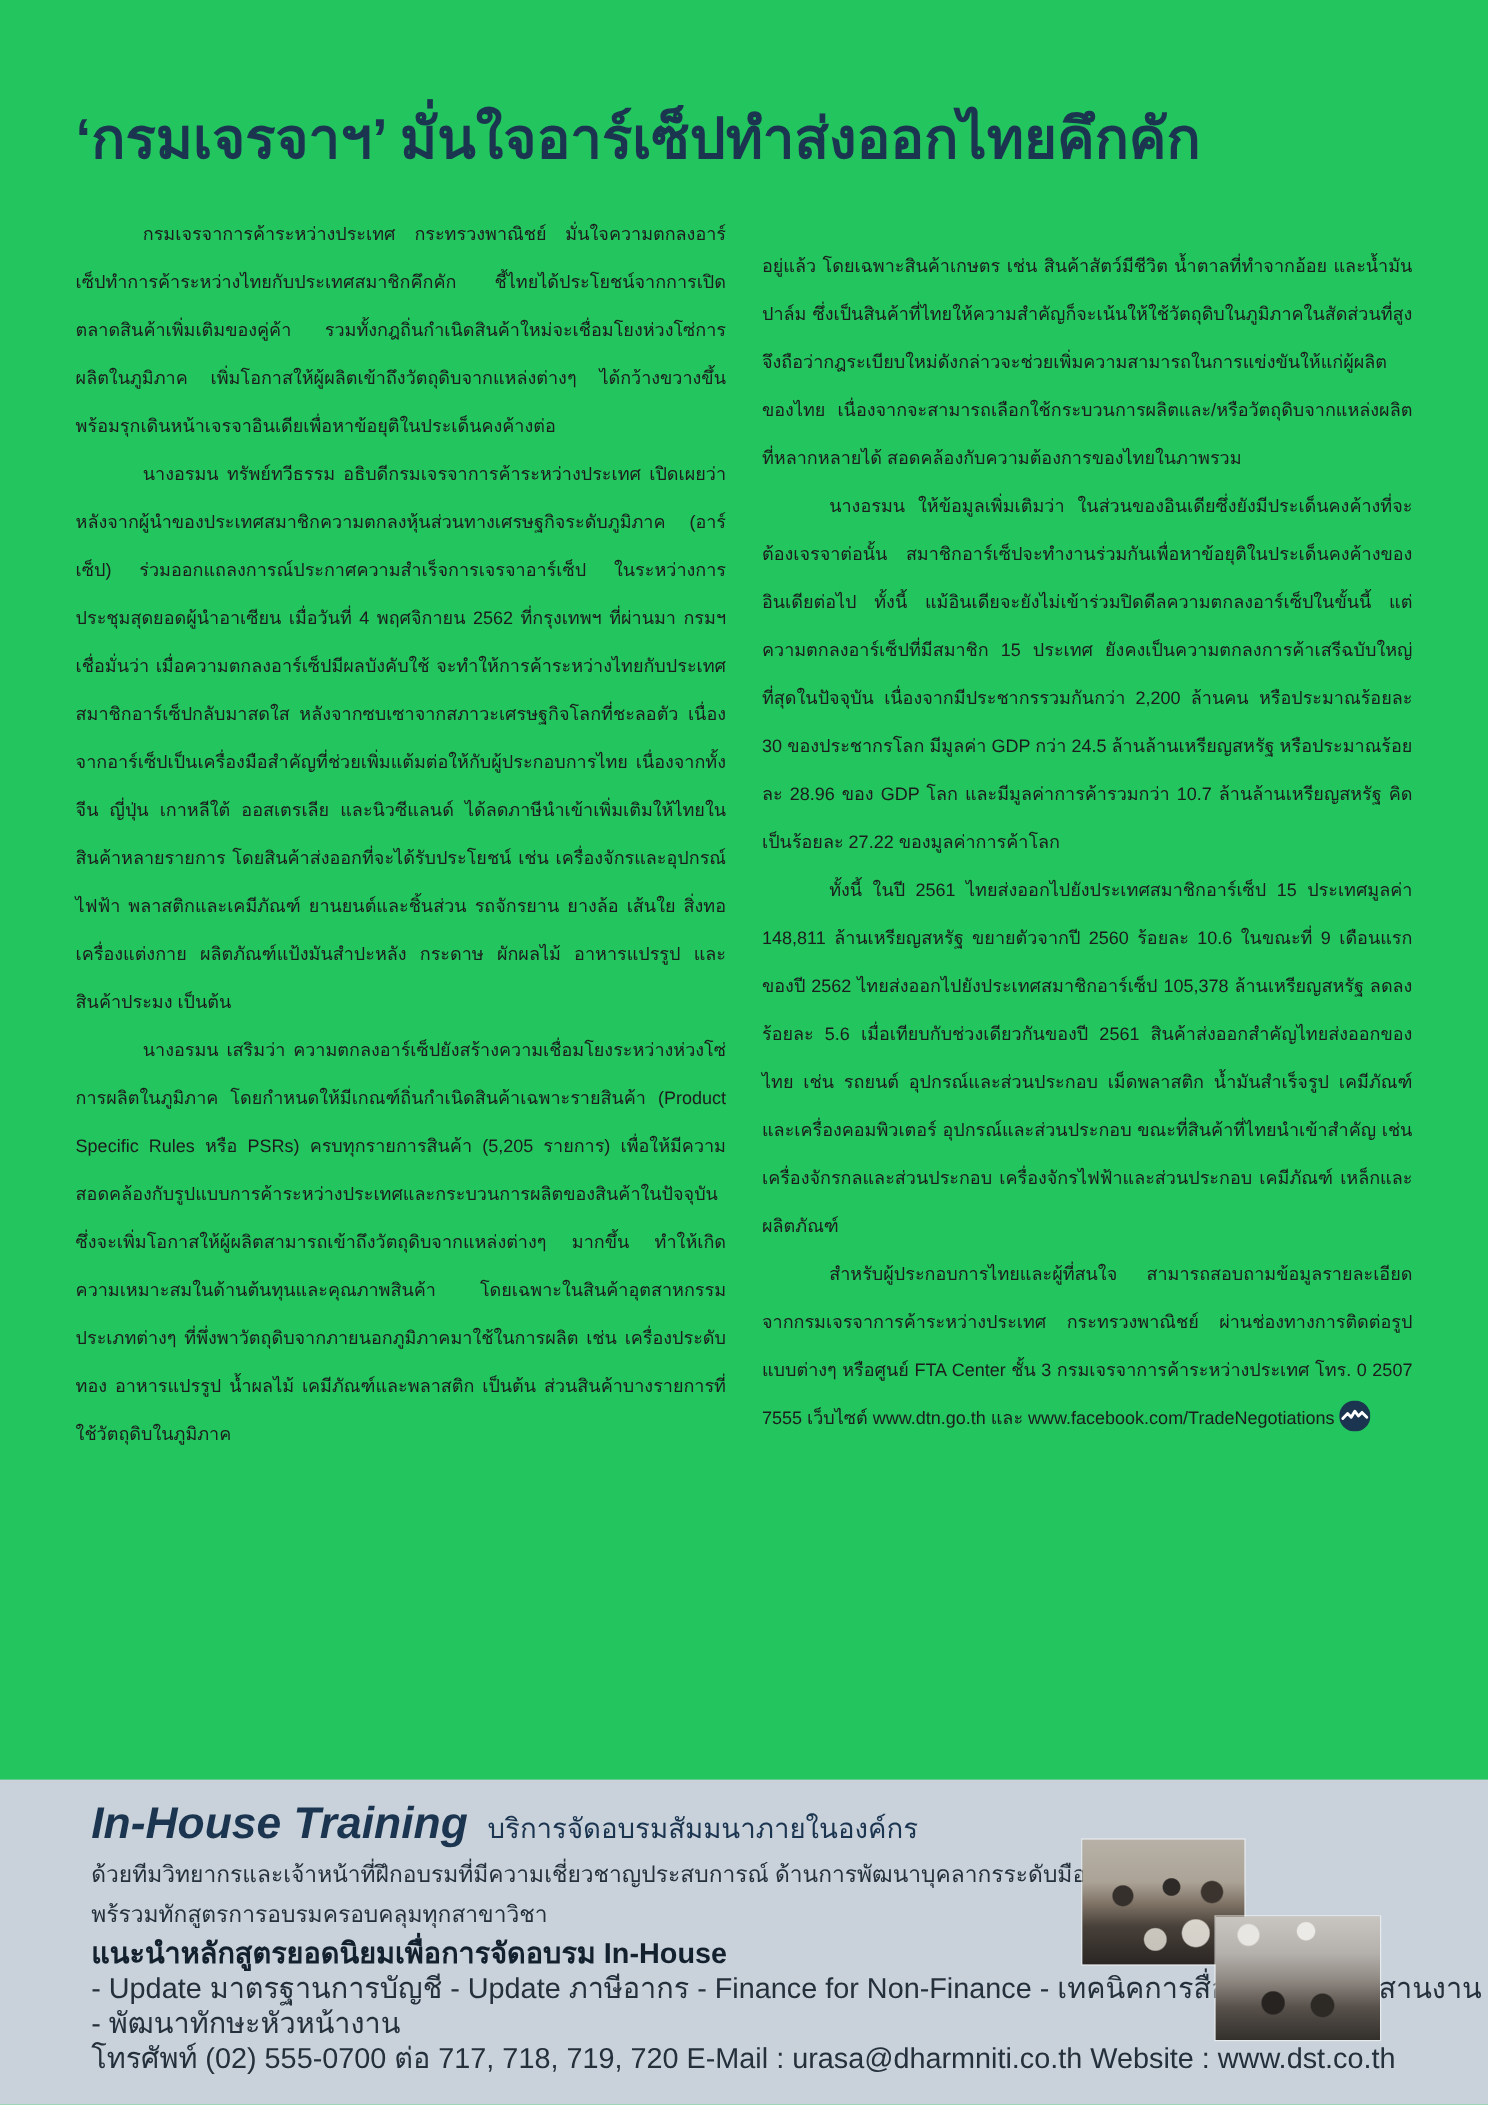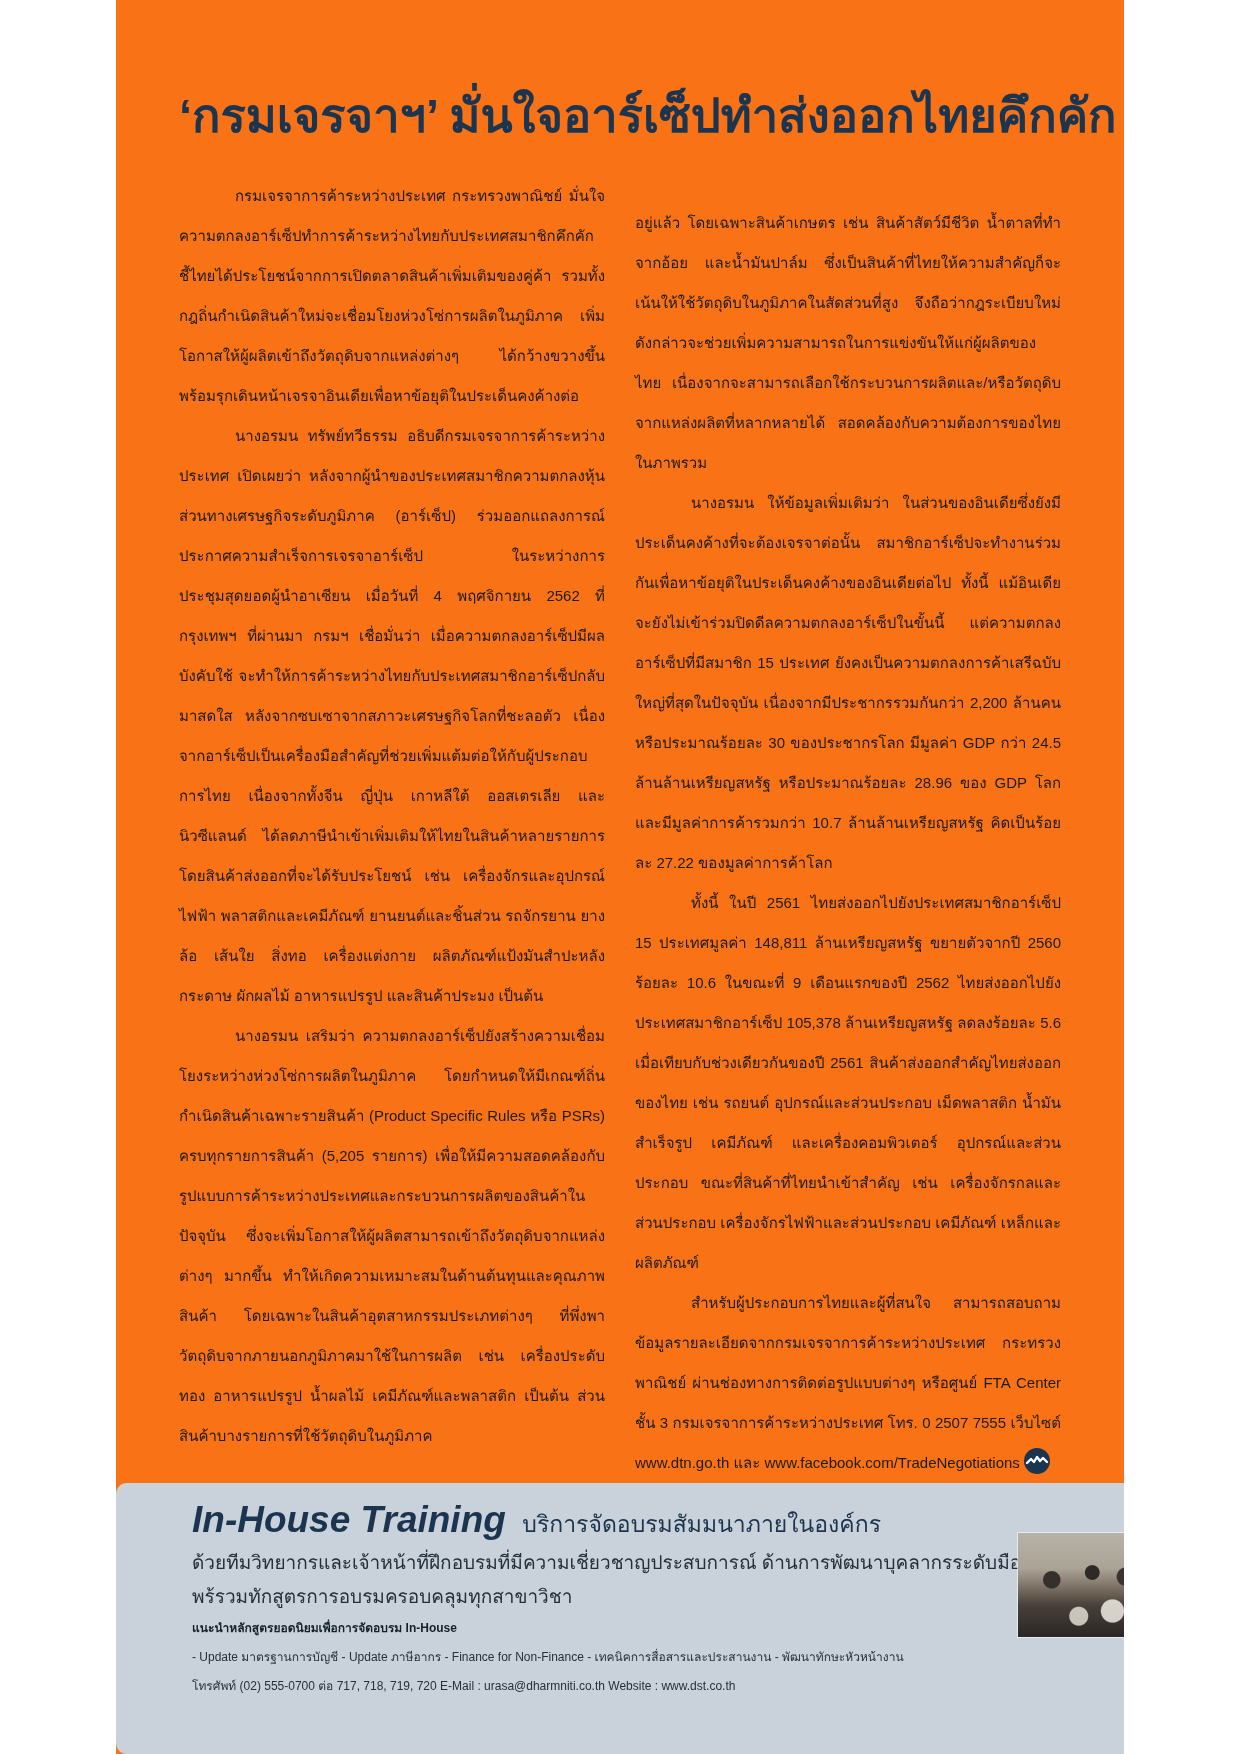--- a/index.html
+++ b/index.html
@@ -1,20 +1,20 @@
 <!DOCTYPE html>
 <html lang="th"><head>
 <meta charset="utf-8">
 <style>
   html,body{margin:0;padding:0;background:#ffffff;}
   .page{
     position:relative;
-    width:1008px;height:1754px;
+    width:1240px;height:1754px;
     margin:0 auto;
-    background:#f97316;
+    background:#22c55e;
     overflow:hidden;
     font-family:"Liberation Sans",sans-serif;
     color:#1c1c1c;
   }
   
   .headline{
     margin:82px 63px 0 63px;
     font-weight:bold;
     color:#1b344f;
     font-size:47px;
@@ -45,21 +45,20 @@
     width:26px;height:26px;
     vertical-align:-6px;
     margin-left:4px;
   }
   
   .footer{
     position:absolute;
     left:0;bottom:0;
     width:1240px;height:271px;
     background:#c9d2da;
-    border-radius:11px;
   }
   .footer-text{
     padding:16px 0 0 76px;
     color:#1b344f;
   }
   .ft-title-row{margin-bottom:4px;}
   .ft-title{
     font-size:37px;
     font-weight:bold;
     font-style:italic;
@@ -70,21 +69,21 @@
     color:#1b344f;
     margin-left:12px;
   }
   .ft-line{
     font-size:19px;
     line-height:34px;
     color:#24303c;
     margin:0;
   }
   .ft-line.bold{font-weight:bold;color:#13202e;}
-  .ft-line.small{font-size:12px;line-height:29px;}
+  .ft-line.small{font-size:24px;line-height:29px;}
   
   .photo{
     position:absolute;
     box-shadow:0 0 0 1px rgba(255,255,255,0.55);
   }
   .photo1{
     left:902px;top:50px;width:135px;height:104px;
     background:
       radial-gradient(circle at 70% 75%, rgba(240,236,228,0.85) 0 9%, rgba(240,236,228,0) 10%),
       radial-gradient(circle at 45% 80%, rgba(235,231,222,0.8) 0 8%, rgba(235,231,222,0) 9%),

